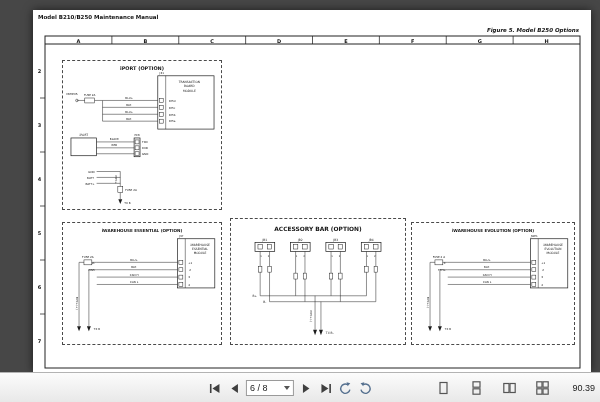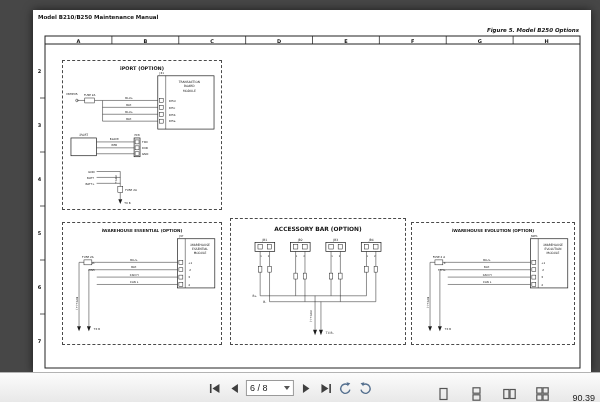--- a/index.html
+++ b/index.html
@@ -36,21 +36,21 @@
   .cap { font-size:11px; font-weight:bold; font-style:italic; }
   .frameln { stroke:#222; stroke-width:2; fill:none; }
   .tick    { stroke:#222; stroke-width:1.5; }
 
   
   .toolbar { position:absolute; left:0; top:372px; width:600px; height:30px;
              background:linear-gradient(#fcfcfc,#e8e8e8); border-top:1px solid #b3b3b3; }
   .tb-center { position:absolute; left:50%; top:0; height:30px; transform:translateX(-56%);
                display:flex; align-items:center; gap:3px; }
   .tb-right  { position:absolute; right:5px; top:0; height:30px;
-               display:flex; align-items:flex-end; gap:16px; }
+               display:flex; align-items:center; gap:16px; }
   .tb-btn { width:17px; height:18px; display:flex; align-items:center; justify-content:center;
             border-radius:2px; cursor:pointer; }
   .page-box { display:flex; align-items:center; height:16px; width:48px;
               border:1px solid #9a9a9a; background:#fff; padding:0 3px; }
   .page-box input { border:none; outline:none; width:34px; height:12px;
                     font-size:9px; color:#222; font-family:"Liberation Sans",sans-serif; }
   .caret { width:0; height:0; border-left:3.5px solid transparent;
            border-right:3.5px solid transparent; border-top:4px solid #555; cursor:pointer; }
   .zoom { font-size:9px; color:#222; margin-left:2px; min-width:26px; text-align:right; }
 </style>

